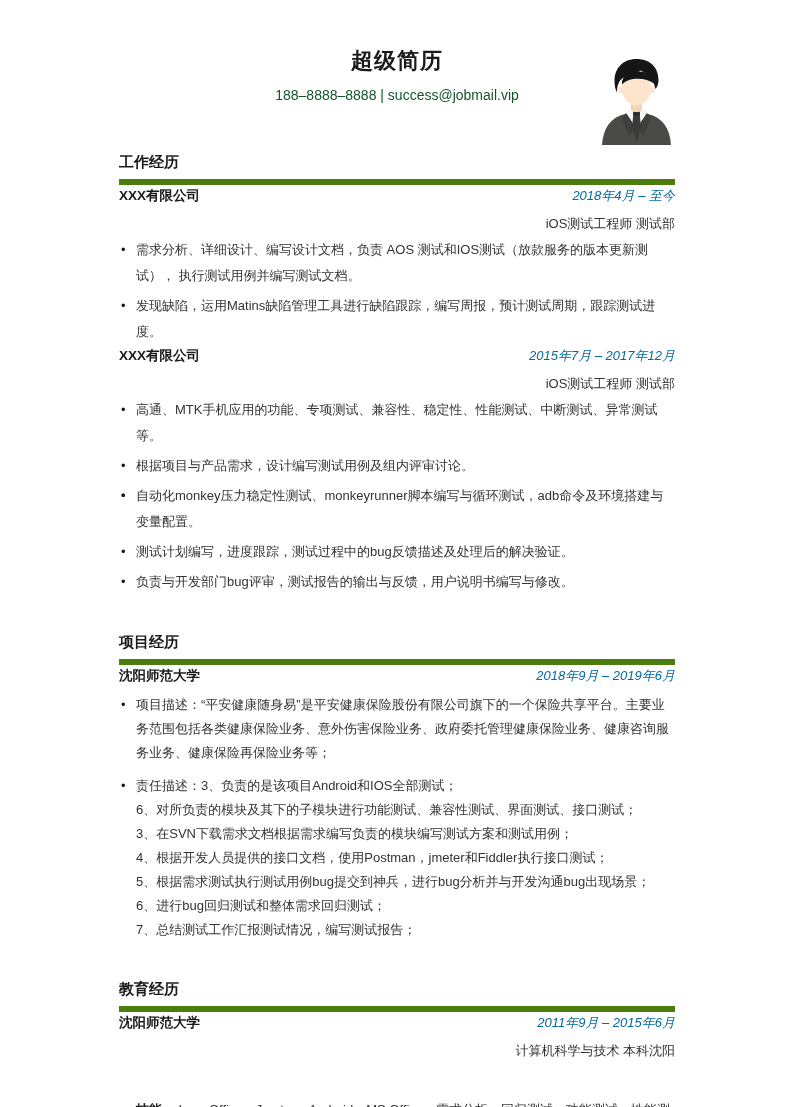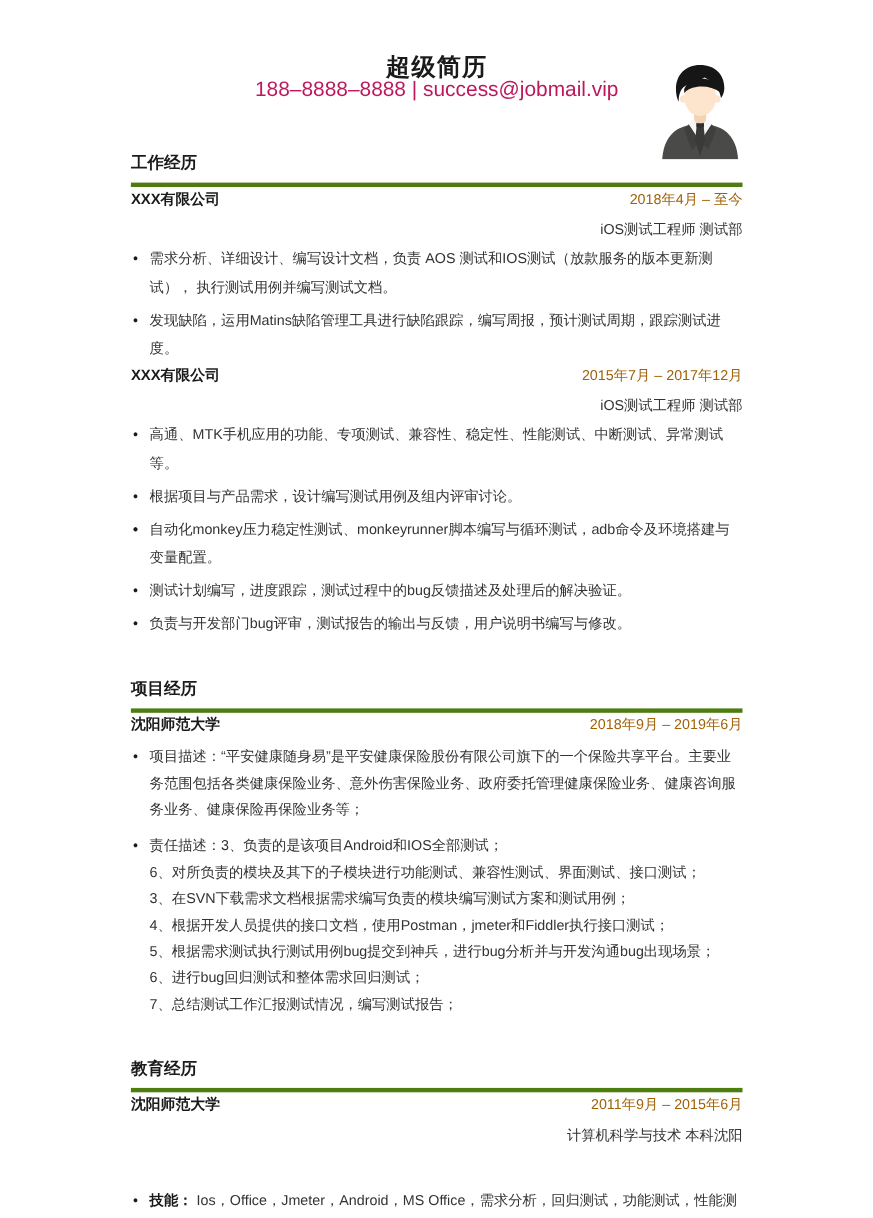--- a/index.html
+++ b/index.html
@@ -19,57 +19,58 @@
   
   .resume-header { text-align: center; padding-top: 2px; }
   .resume-title {
     font-size: 22px;
     font-weight: 700;
     color: #1a1a1a;
     letter-spacing: 1px;
     line-height: 26px;
   }
   .resume-contact {
-    font-size: 19px;
-    color: #be185d;
+    margin-top: 13px;
+    font-size: 14px;
+    color: #14532d;
     line-height: 16px;
   }
   .avatar-box {
     position: absolute;
     top: 54px;
     right: 53px;
     width: 73px;
     height: 91px;
     overflow: hidden;
     background: #ffffff;
   }
   .avatar-box svg { display: block; width: 100%; height: 100%; }
 
   
   .section { margin-top: 38px; }
   .section.first { margin-top: 50px; }
   .section-header {
     padding-bottom: 8px;
-    border-bottom: 4px solid #4d7c0f;
+    border-bottom: 6px solid #4d7c0f;
   }
   .section-title {
     font-size: 15px;
     font-weight: 700;
     color: #1a1a1a;
     line-height: 18px;
   }
 
   .entry-row {
     display: flex;
     justify-content: space-between;
     align-items: baseline;
     margin-top: 2px;
   }
   .entry-name { font-size: 13.5px; font-weight: 700; color: #1a1a1a; line-height: 17px; }
-  .entry-date, .entry-right { font-size: 13px; color: #a16207; line-height: 17px; }
+  .entry-date, .entry-right { font-size: 13px; color: #0369a1; line-height: 17px; font-style: italic; }
   .entry-sub {
     display: flex;
     justify-content: flex-end;
     margin-top: 11px;
     font-size: 13px;
     color: #333333;
     line-height: 17px;
   }
 
   ul.bullets { list-style: none; margin-top: 5px; }

